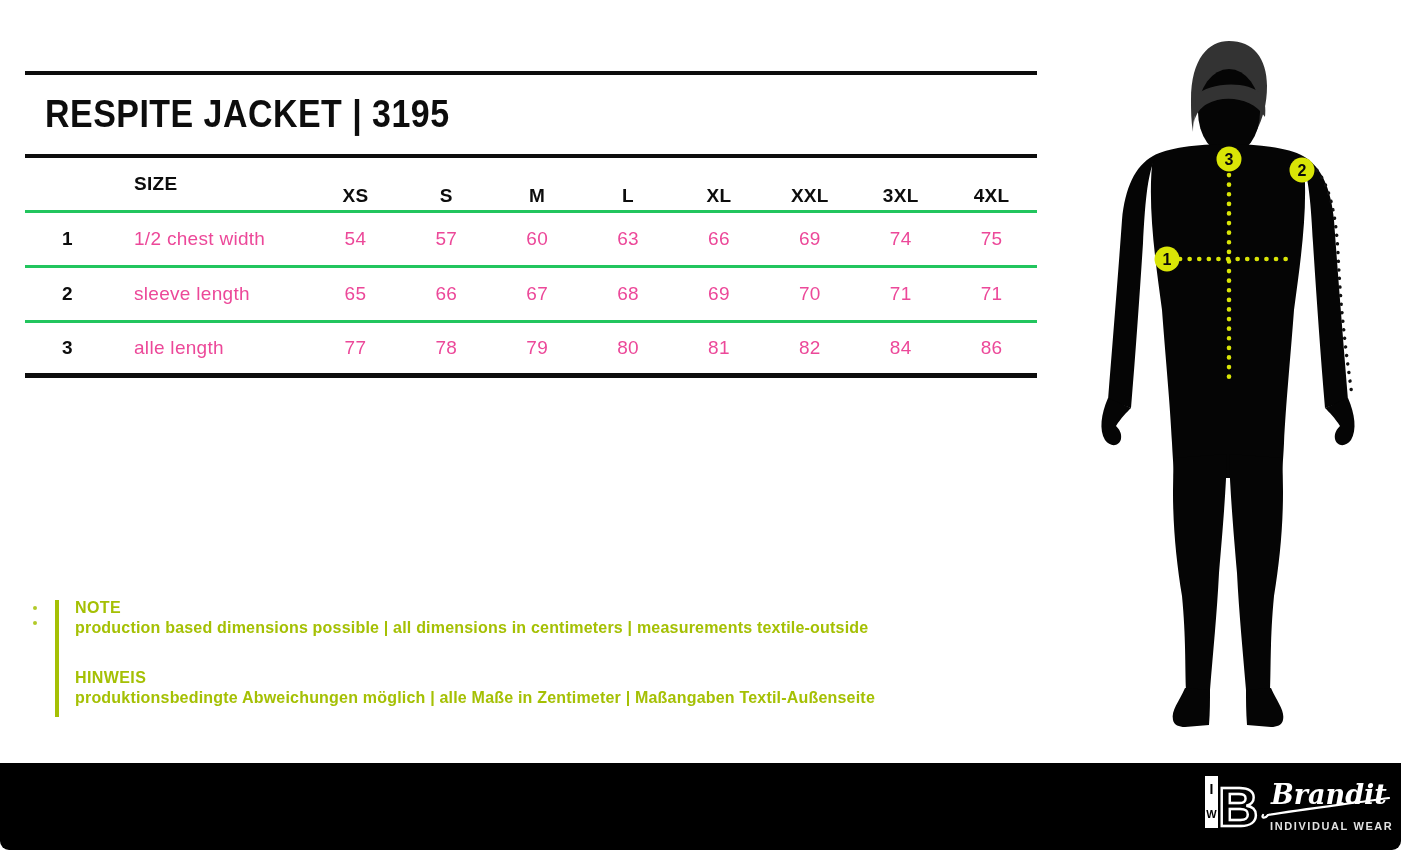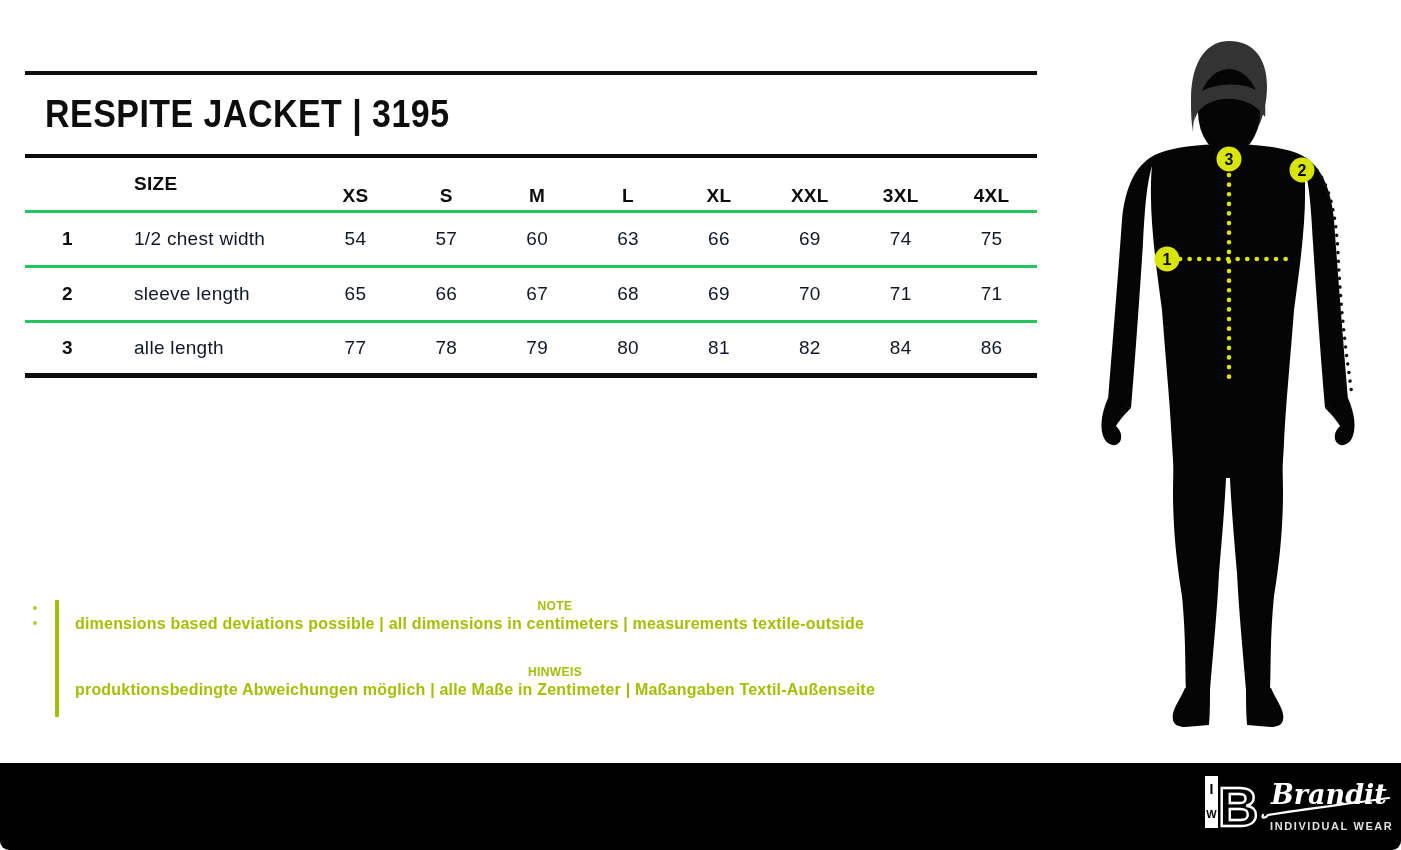--- a/index.html
+++ b/index.html
@@ -17,32 +17,32 @@
     white-space:nowrap;
   }
   
   .size-table { position:absolute; left:25px; top:158px; width:1012px; }
   .trow {
     display:grid; grid-template-columns:85px 200px repeat(8,1fr);
     align-items:center; height:55px; border-bottom:3px solid #22c55e;
   }
   .trow.header { font-weight:700; }
   .trow.last { border-bottom:5px solid #0d0d0d; }
-  .cell { font-size:19px; color:#0f172a; text-align:center; letter-spacing:0.3px; }
+  .cell { font-size:19px; color:#ec4899; text-align:center; letter-spacing:0.3px; }
   .cell.numcol { font-weight:700; color:#0d0d0d; }
   .cell.labelcol { text-align:left; padding-left:24px; }
   .trow.header .cell { font-size:19px; color:#0d0d0d; }
   .trow .cell.val { font-weight:400; }
   .trow.header .cell.val { font-weight:700;margin-top:24px; }
   
   .note-dots { position:absolute; left:33px; top:606px; }
   .note-dots i { display:block; width:4px; height:4px; border-radius:50%; background:#a5c004; margin-bottom:11px; opacity:.85; }
   .note-bar { position:absolute; left:55px; top:600px; width:4px; height:117px; background:#a5c004; }
   .note-block { position:absolute; left:75px; top:599px; width:960px; color:#a5c004; }
-  .note-title { font-size:12px; font-weight:700; letter-spacing:0.4px;text-align:center; }
+  .note-title { font-size:16px; font-weight:700; letter-spacing:0.4px; }
   .note-text { font-size:16px; font-weight:700; letter-spacing:0.2px; margin-top:2px; white-space:nowrap; }
   .note-gap { height:32px; }
   
   .figure-wrap { position:absolute; left:1095px; top:38px; width:262px; height:695px; }
   
   .footer-bar { position:absolute; left:0; top:763px; width:1401px; height:87px; background:#000000; }
   .logo-wrap { position:absolute; left:1197px; top:770px; width:200px; height:70px; }
 </style>
 </head>
 <body>
@@ -104,21 +104,21 @@
     </div>
   </div>
 
   <div class="note-dots">
       <i></i>
       <i></i>
     </div>
   <div class="note-bar"></div>
   <div class="note-block">
     <div class="note-title">NOTE</div>
-    <div class="note-text">dimensions based deviations possible | all dimensions in centimeters | measurements textile-outside</div>
+    <div class="note-text">production based dimensions possible | all dimensions in centimeters | measurements textile-outside</div>
     <div class="note-gap"></div>
     <div class="note-title">HINWEIS</div>
     <div class="note-text">produktionsbedingte Abweichungen möglich | alle Maße in Zentimeter | Maßangaben Textil-Außenseite</div>
   </div>
 
   <div class="figure-wrap">
     <svg width="262" height="695" viewBox="0 0 262 695">
 
       <path d="M96,62 C96,20 114,3 134,3 C158,3 172,20 172,48 C172,66 168,80 161,94
                C161,74 158,61 148,55 C133,47 114,52 106,64 C100,73 98,83 98,94

